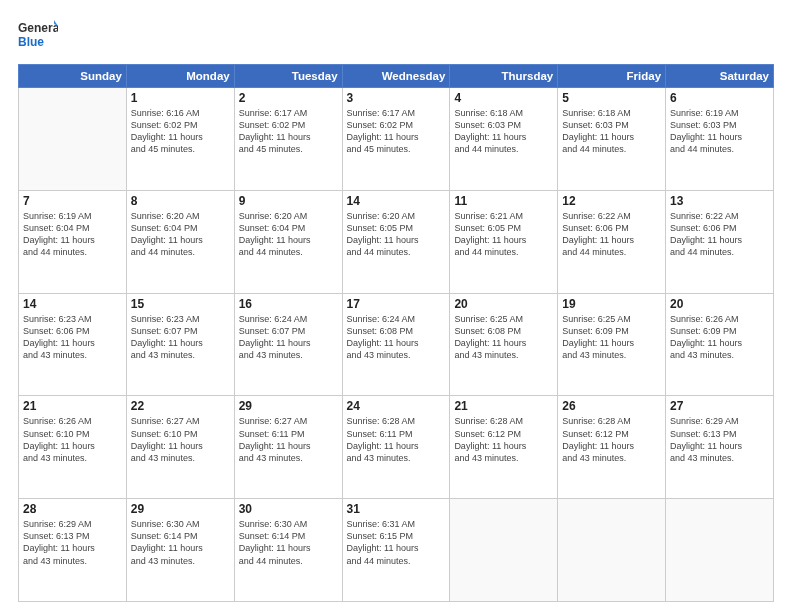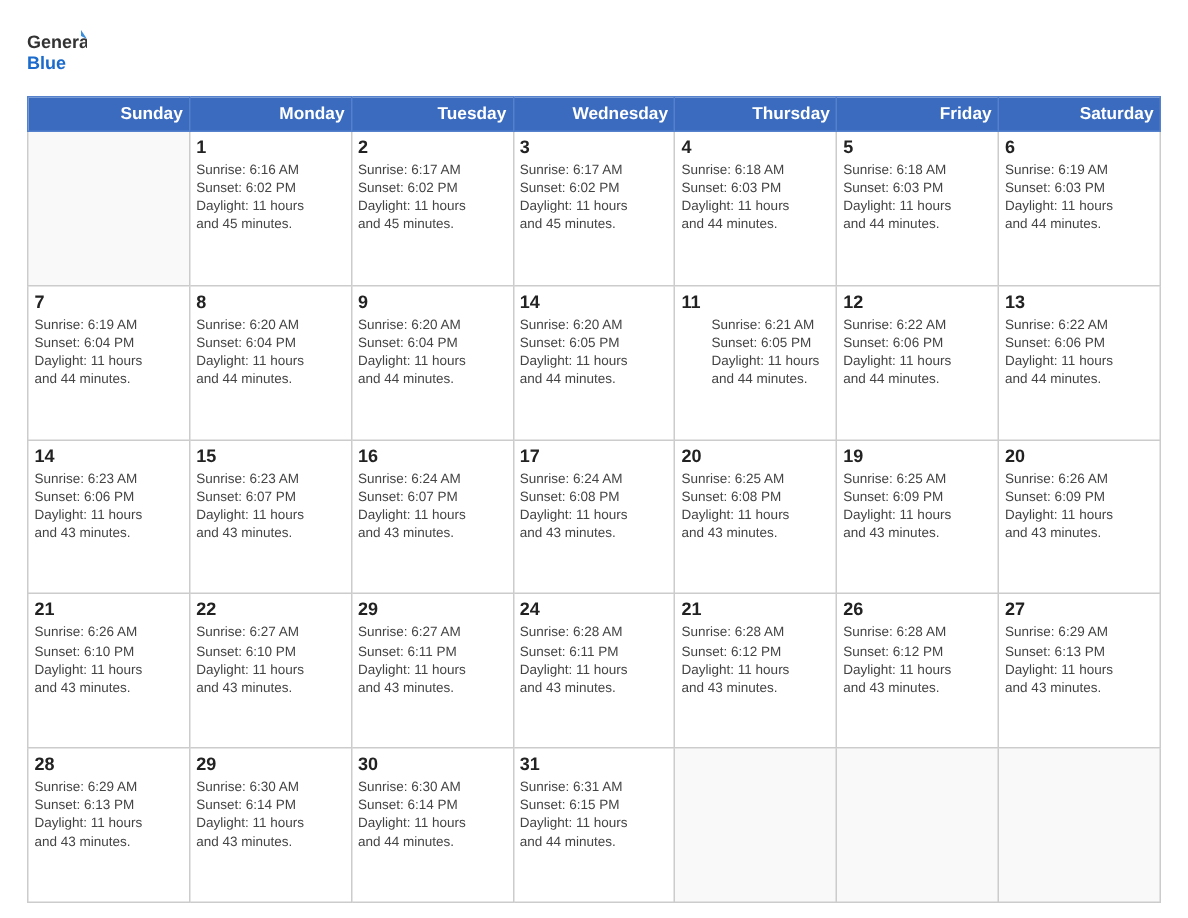--- a/index.html
+++ b/index.html
@@ -185,21 +185,21 @@
           </td>
           <td>
             <span class="day-num">14</span>
             <div class="day-info" style="white-space: pre-line;">Sunrise: 6:20 AM
 Sunset: 6:05 PM
 Daylight: 11 hours
 and 44 minutes.</div>
           </td>
           <td>
             <span class="day-num">11</span>
-            <div class="day-info" style="white-space: pre-line; margin-left: 20px;">Sunrise: 6:21 AM
+            <div class="day-info" style="white-space: pre-line;">Sunrise: 6:21 AM
 Sunset: 6:05 PM
 Daylight: 11 hours
 and 44 minutes.</div>
           </td>
           <td>
             <span class="day-num">12</span>
             <div class="day-info" style="white-space: pre-line;">Sunrise: 6:22 AM
 Sunset: 6:06 PM
 Daylight: 11 hours
 and 44 minutes.</div>

